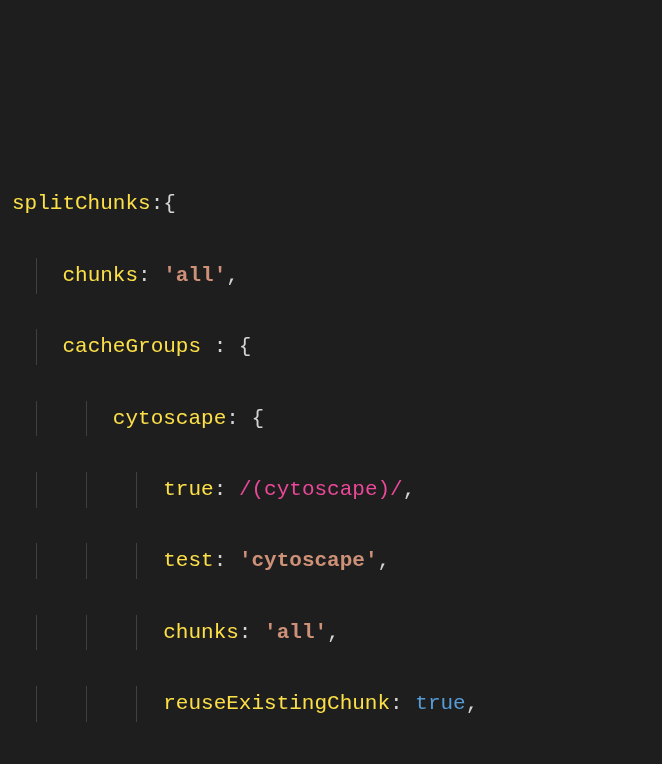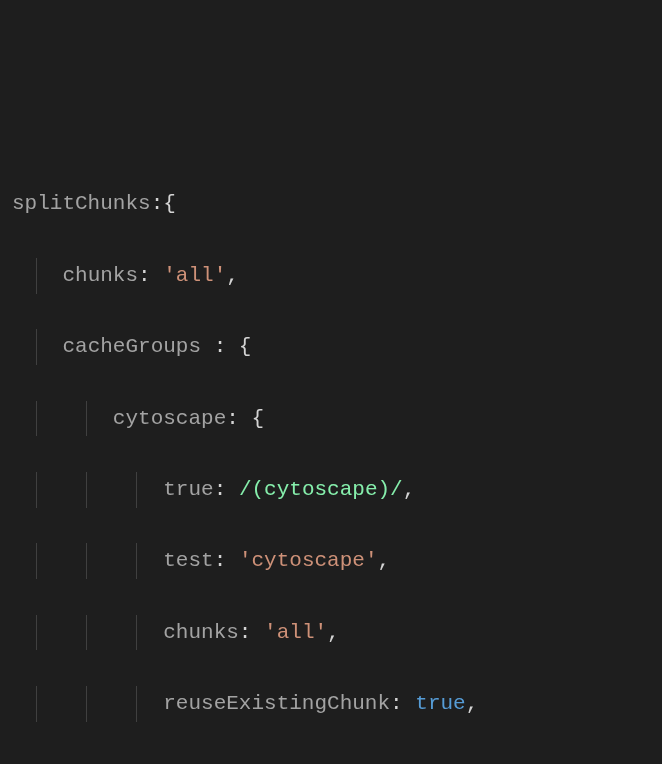--- a/index.html
+++ b/index.html
@@ -17,25 +17,25 @@
   }
   .line { display: block; position: relative; }
   .guide {
     border-left: 1px solid #404040;
     position: absolute;
     top: 0; bottom: 0;
   }
   .g1 { left: 24px; }
   .g2 { left: 74px; }
   .g3 { left: 124px; }
-  .tk-prop { color: #a3a3a3; }
-  .tk-str  { color: #ce9178; }
+  .tk-prop { color: #fde047; }
+  .tk-str  { color: #ce9178; font-weight: bold; }
   .tk-num  { color: #b5cea8; }
   .tk-kw   { color: #569cd6; }
-  .tk-regex{ color: #86efac; }
+  .tk-regex{ color: #ec4899; }
   .tk-punc { color: #d4d4d4; }
 </style>
 </head>
 <body>
 
 
 
 <div>
 <span class="line"><span class="tk-prop">splitChunks</span><span class="tk-punc">:{</span></span>
 <span class="line"><span class="guide g1"></span>    <span class="tk-prop">chunks</span><span class="tk-punc">: </span><span class="tk-str">'all'</span><span class="tk-punc">,</span></span>

